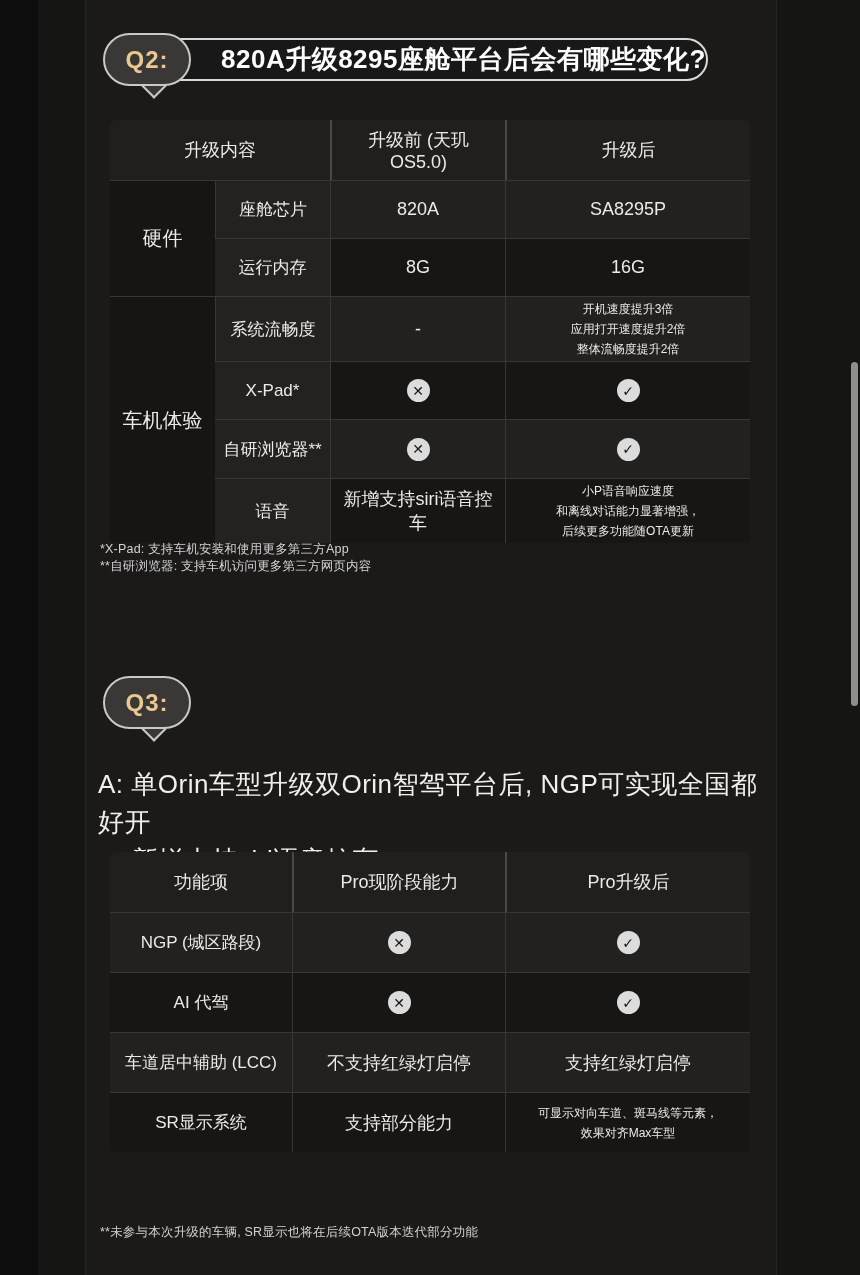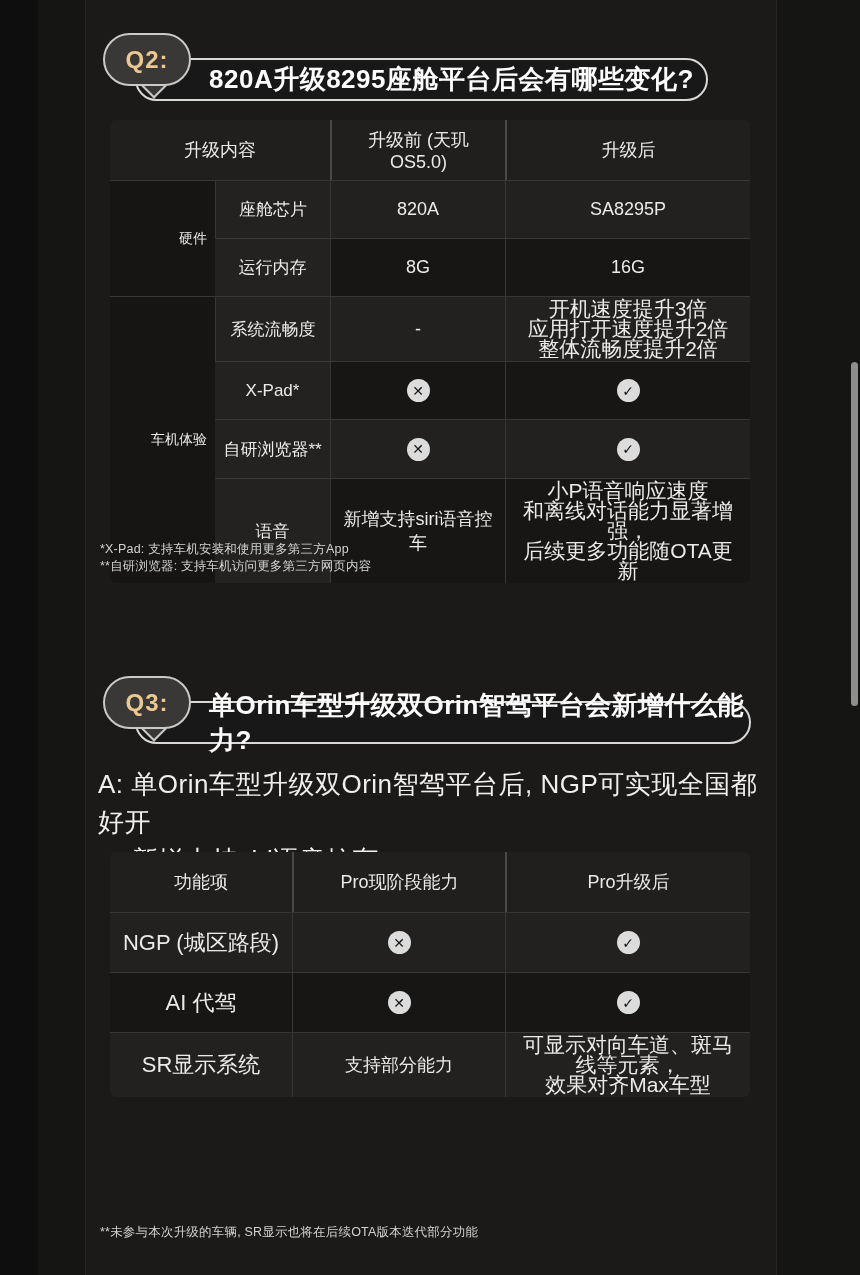--- a/index.html
+++ b/index.html
@@ -6,64 +6,64 @@
   .page{position:relative;width:860px;height:1275px;overflow:hidden;
         background:var(--bg,#151514);color:var(--text,#edecea);
         font-family:"Liberation Sans","DejaVu Sans",sans-serif;}
   .strip-left{position:absolute;left:0;top:0;width:38px;height:100%;background:var(--strip,#0e0e0e);}
   .panel{position:absolute;left:85px;top:0;width:690px;height:100%;background:var(--panel,#1b1a19);
          border-left:1px solid var(--panel-line,#262524);border-right:1px solid var(--panel-line,#262524);}
   .scrollbar{position:absolute;right:2px;top:362px;width:7px;height:344px;border-radius:4px;background:#8e8e8e;}
 
   
   .qa-header{position:absolute;height:53px;}
-  .question-pill{position:absolute;left:32px;right:0;top:5px;height:43px;box-sizing:border-box;
+  .question-pill{position:absolute;left:44px;right:0;top:5px;height:43px;box-sizing:border-box;
      border:2px solid var(--question-border,#d8d8d6);border-radius:24px;background:rgba(24,24,23,.55);
-     display:flex;align-items:center;padding-left:72px;font-size:26px;font-weight:700;color:#fdfdfd;letter-spacing:.5px;margin-top:20px;}
+     display:flex;align-items:center;padding-left:72px;font-size:26px;font-weight:700;color:#fdfdfd;letter-spacing:.5px;}
   .q-tail{position:absolute;left:42px;top:44px;width:16px;height:16px;background:var(--pill-fill,#393836);
      border-right:2px solid var(--pill-border,#c9c9c7);border-bottom:2px solid var(--pill-border,#c9c9c7);
      transform:rotate(45deg);z-index:1;}
   .q-pill{position:absolute;left:0;top:0;width:88px;height:53px;box-sizing:border-box;z-index:2;
      background:var(--pill-fill,#393836);border:2px solid var(--pill-border,#c9c9c7);border-radius:27px;
      display:flex;align-items:center;justify-content:center;}
   .q-label{color:var(--gold,#eac88f);font-size:24px;font-weight:700;letter-spacing:1px;}
 
   
   .tbl-wrap{position:absolute;width:640px;border-radius:6px;overflow:hidden;}
   table{width:100%;border-collapse:separate;border-spacing:0;table-layout:fixed;}
   th,td{padding:2px 8px;text-align:center;vertical-align:middle;white-space:pre-line;overflow:hidden;}
   th{background:var(--header-bg,#201f1e);font-size:18px;font-weight:500;color:#eceae8;
      border-left:2px solid var(--grid-header,#4a4947);}
   th:first-child{border-left:none;}
   td{font-size:18px;color:#eceae8;border-top:1px solid var(--grid,#383735);border-left:1px solid var(--grid,#383735);}
   tr td:first-child{border-left:none;}
   .badge{display:inline-flex;width:23px;height:23px;border-radius:50%;
      background:var(--badge-bg,#dcdcdc);color:var(--badge-glyph,#161616);
      align-items:center;justify-content:center;font-size:14px;font-weight:700;line-height:1;}
-  .multi{font-size:21px;line-height:20px;margin-left:39px;}
+  .multi{font-size:12px;line-height:20px;margin-left:39px;}
 
   
   .q2-tbl thead tr{height:60px;}
   .q2-tbl tbody tr:nth-child(1){height:58px;}
   .q2-tbl tbody tr:nth-child(2){height:58px;}
   .q2-tbl tbody tr:nth-child(3){height:61px;}
   .q2-tbl tbody tr:nth-child(4){height:58px;}
   .q2-tbl tbody tr:nth-child(5){height:59px;}
   .q2-tbl tbody tr:nth-child(6){height:59px;}
-  .q2-tbl .group-cell{background:var(--group-bg,#161514);font-size:14px;text-align:right;}
+  .q2-tbl .group-cell{background:var(--group-bg,#161514);font-size:20px;}
   .q2-tbl .sub-cell{background:var(--sub-bg,#232221);font-size:17px;}
   .q2-tbl .data-cell{background:var(--row-light,#21201f);}
   .q2-tbl tbody tr:nth-child(even) .data-cell{background:var(--row-dark,#171615);}
 
   
   .q3-tbl thead tr{height:60px;}
   .q3-tbl tbody tr{height:60px;}
   .q3-tbl td{background:var(--row-light,#232221);}
   .q3-tbl tbody tr:nth-child(even) td{background:var(--row-dark,#171615);}
-  .q3-tbl .label-cell{font-size:22px;}
+  .q3-tbl .label-cell{font-size:17px;}
 
   .footnotes{position:absolute;font-size:12.5px;line-height:17px;color:var(--footnote,#d2d2d2);letter-spacing:.2px;}
   .answer{position:absolute;font-size:26px;line-height:38px;font-weight:500;color:#f0efee;letter-spacing:.5px;margin-top:13px;}
   .answer .line2{padding-left:34px;}
 
   
   .q2-header{top:33px;left:103px;width:605px;}
   .q2-table{top:120px;left:110px;}
   .q2-notes{top:541px;left:100px;}
   .q3-header{top:676px;left:103px;width:648px;}
@@ -144,23 +144,20 @@
         </tbody>
     </table>
   </div>
 
   <div class="footnotes q2-notes">
     <div>*X-Pad: 支持车机安装和使用更多第三方App</div>
     <div>**自研浏览器: 支持车机访问更多第三方网页内容</div>
   </div>
 
   <div class="qa-header q3-header">
-    <div class="question-pill">
-      <span>单Orin车型升级双Orin智驾平台会新增什么能力?</span>
-    </div>
     <span class="q-tail"></span>
     <div class="q-pill">
       <span class="q-label">Q3:</span>
     </div>
   </div>
 
   <div class="answer q3-answer">
     <div class="line1">A: 单Orin车型升级双Orin智驾平台后, NGP可实现全国都好开</div>
     <div class="line2">新增支持siri语音控车。</div>
   </div>
@@ -184,20 +181,25 @@
             <td class="label-cell">NGP (城区路段)</td>
             <td class="data-cell"><span class="badge">✕</span></td>
             <td class="data-cell"><span class="badge">✓</span></td>
           </tr>
           <tr>
             <td class="label-cell">AI 代驾</td>
             <td class="data-cell"><span class="badge">✕</span></td>
             <td class="data-cell"><span class="badge">✓</span></td>
           </tr>
           <tr>
+            <td class="label-cell">车道居中辅助 (LCC)</td>
+            <td class="data-cell">不支持红绿灯启停</td>
+            <td class="data-cell">支持红绿灯启停</td>
+          </tr>
+          <tr>
             <td class="label-cell">SR显示系统</td>
             <td class="data-cell">支持部分能力</td>
             <td class="data-cell multi">可显示对向车道、斑马线等元素，
 效果对齐Max车型</td>
           </tr>
         </tbody>
     </table>
   </div>
 
   <div class="footnotes q3-note">**未参与本次升级的车辆, SR显示也将在后续OTA版本迭代部分功能</div>

